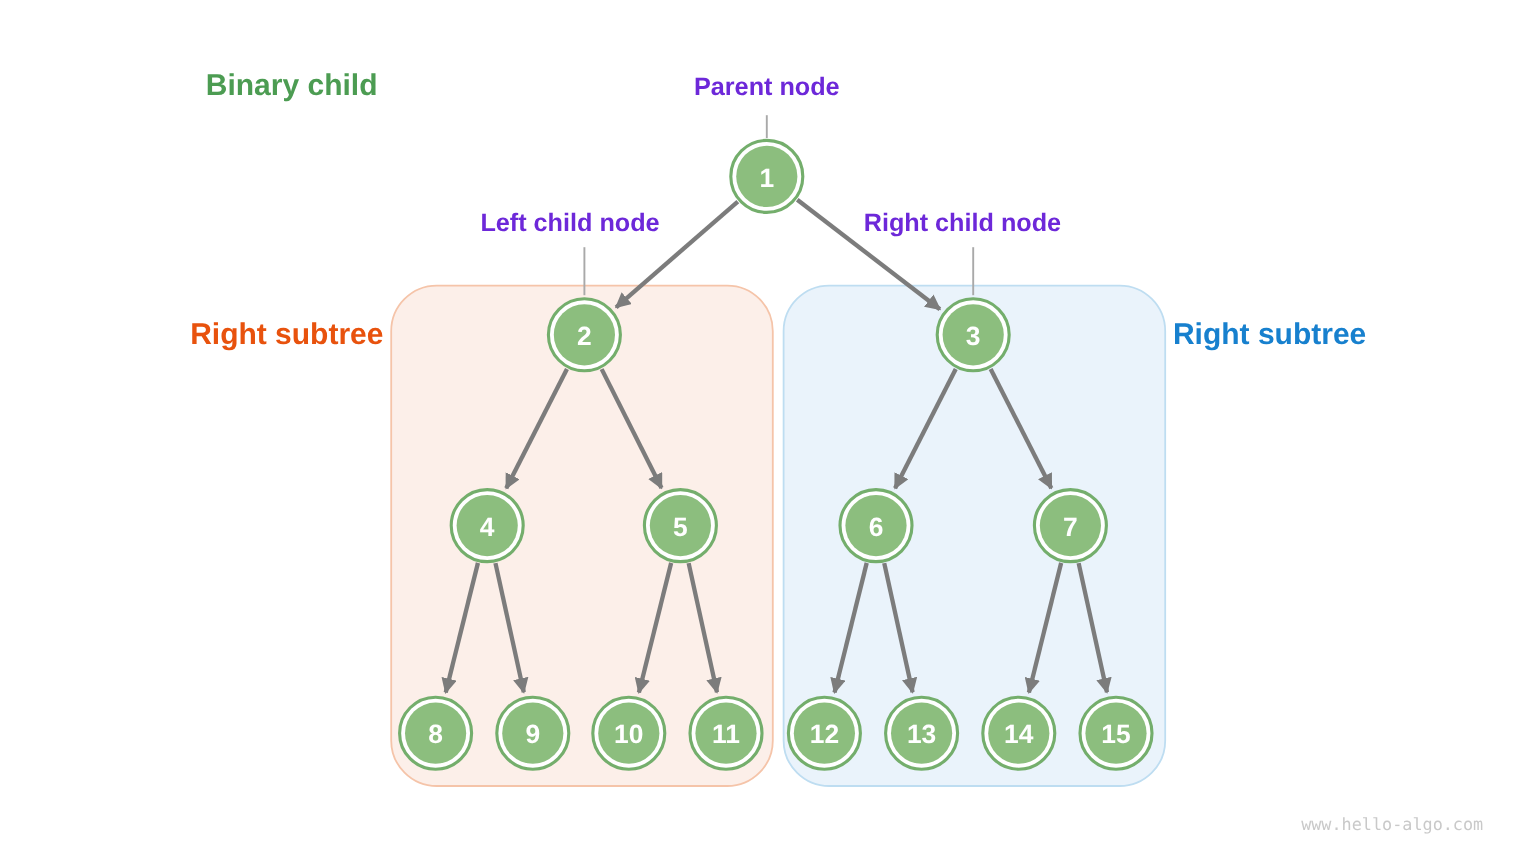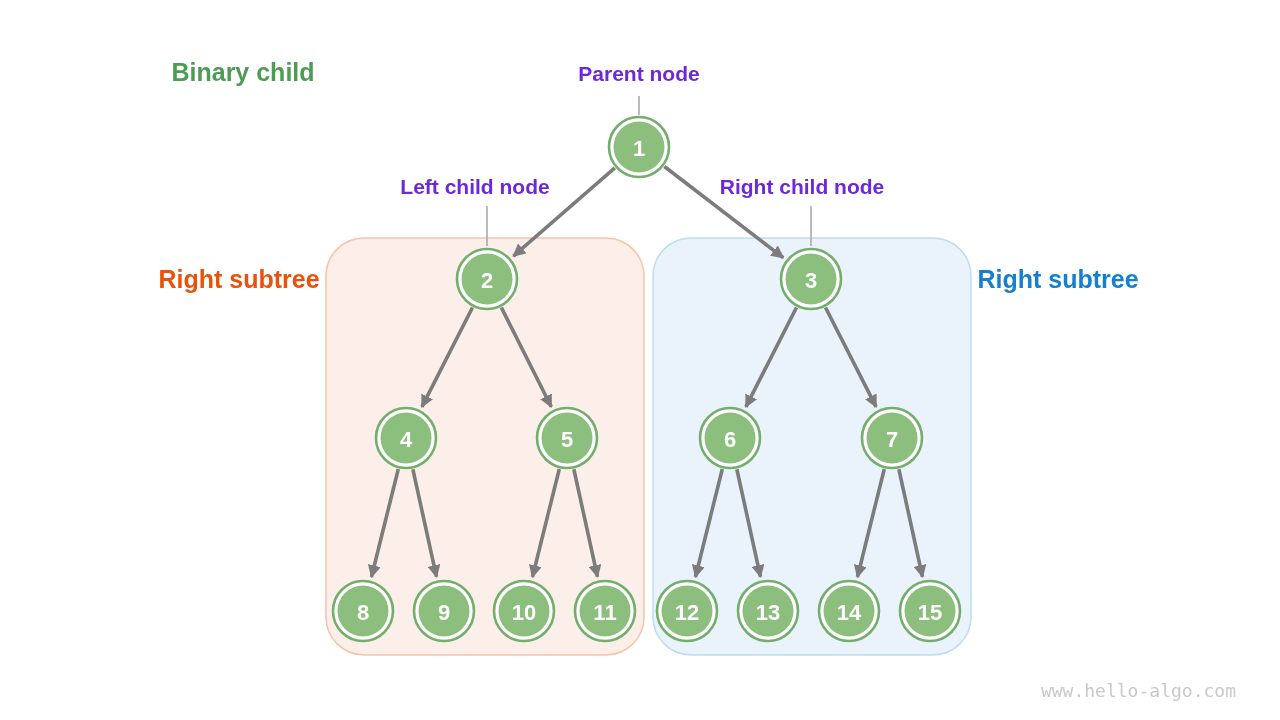--- a/index.html
+++ b/index.html
@@ -18,21 +18,21 @@
     font-weight:bold;
     color:#6d28d9;
     line-height:1;
   }
   .fig-label.big{font-size:25px;}
   .fig-label.annot{font-size:21px;}
   .watermark{
     position:absolute;
     right:44px;top:680px;
     font-family:"DejaVu Sans Mono", monospace;
-    font-size:18px;
+    font-size:14px;
     color:#c9c9c9;
     white-space:nowrap;
   }
 </style>
 </head>
 <body>
 
 <div class="canvas">
 
   <svg id="tree-svg" width="1280" height="720">

